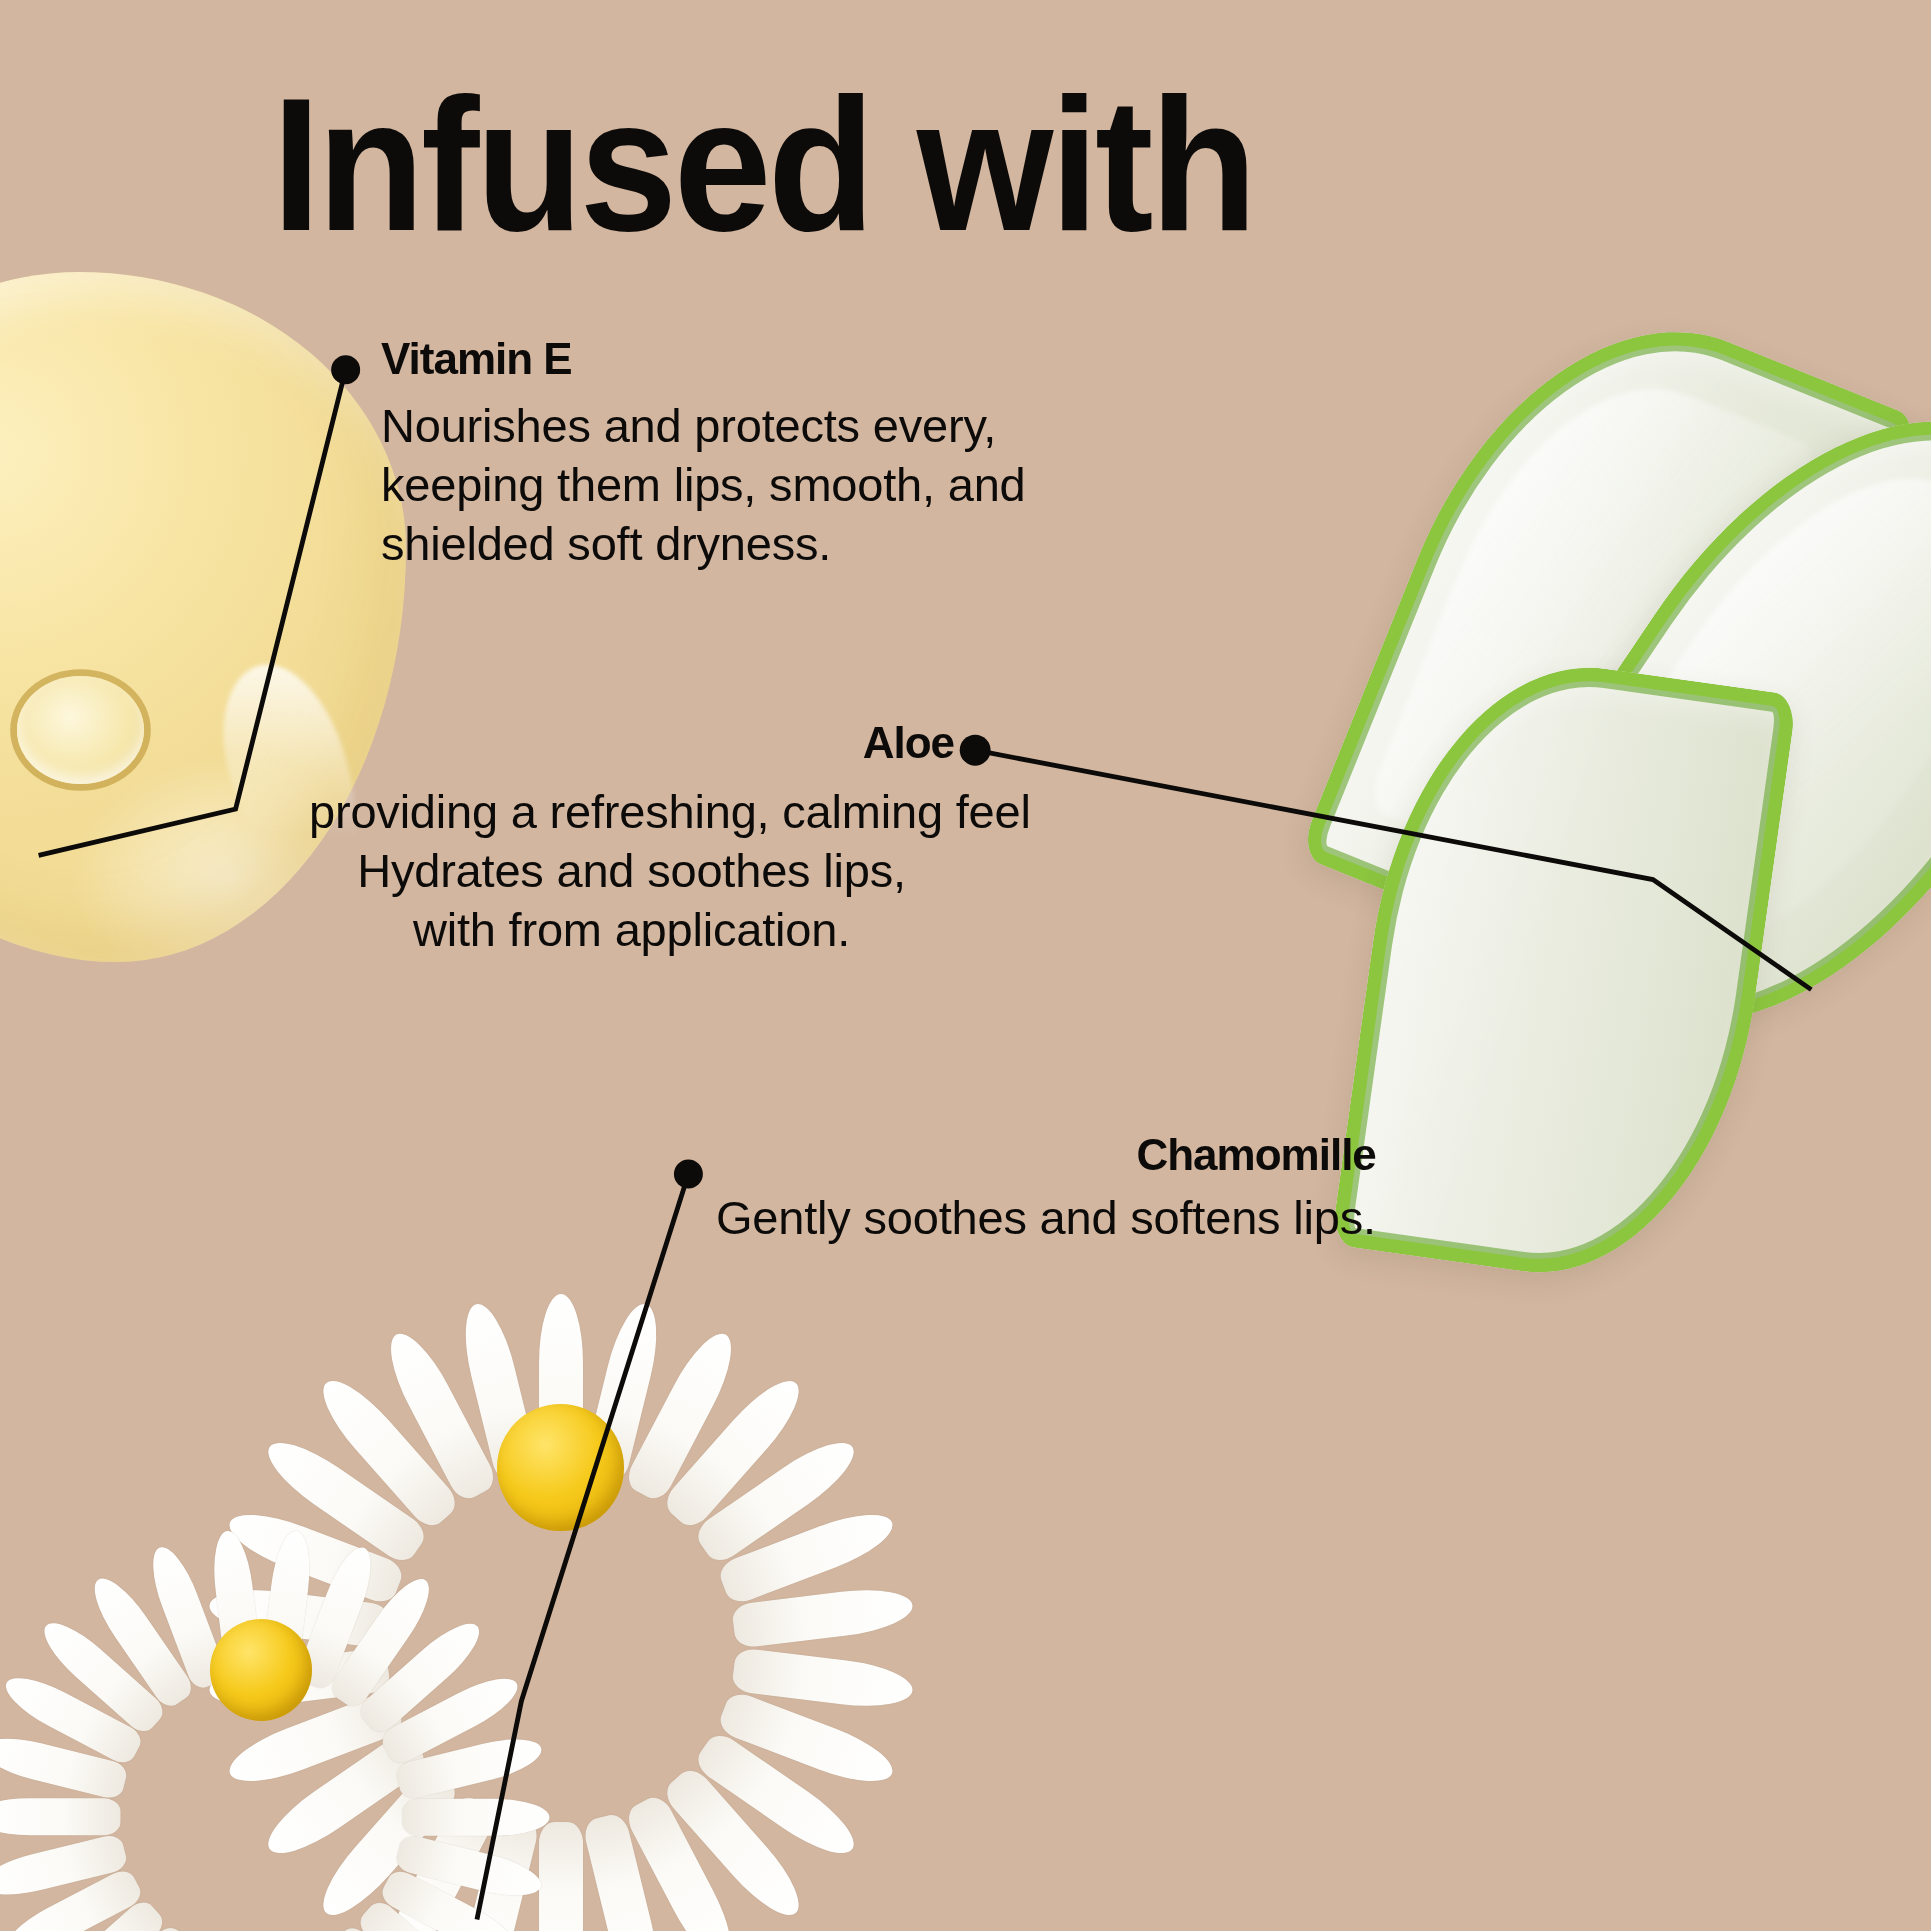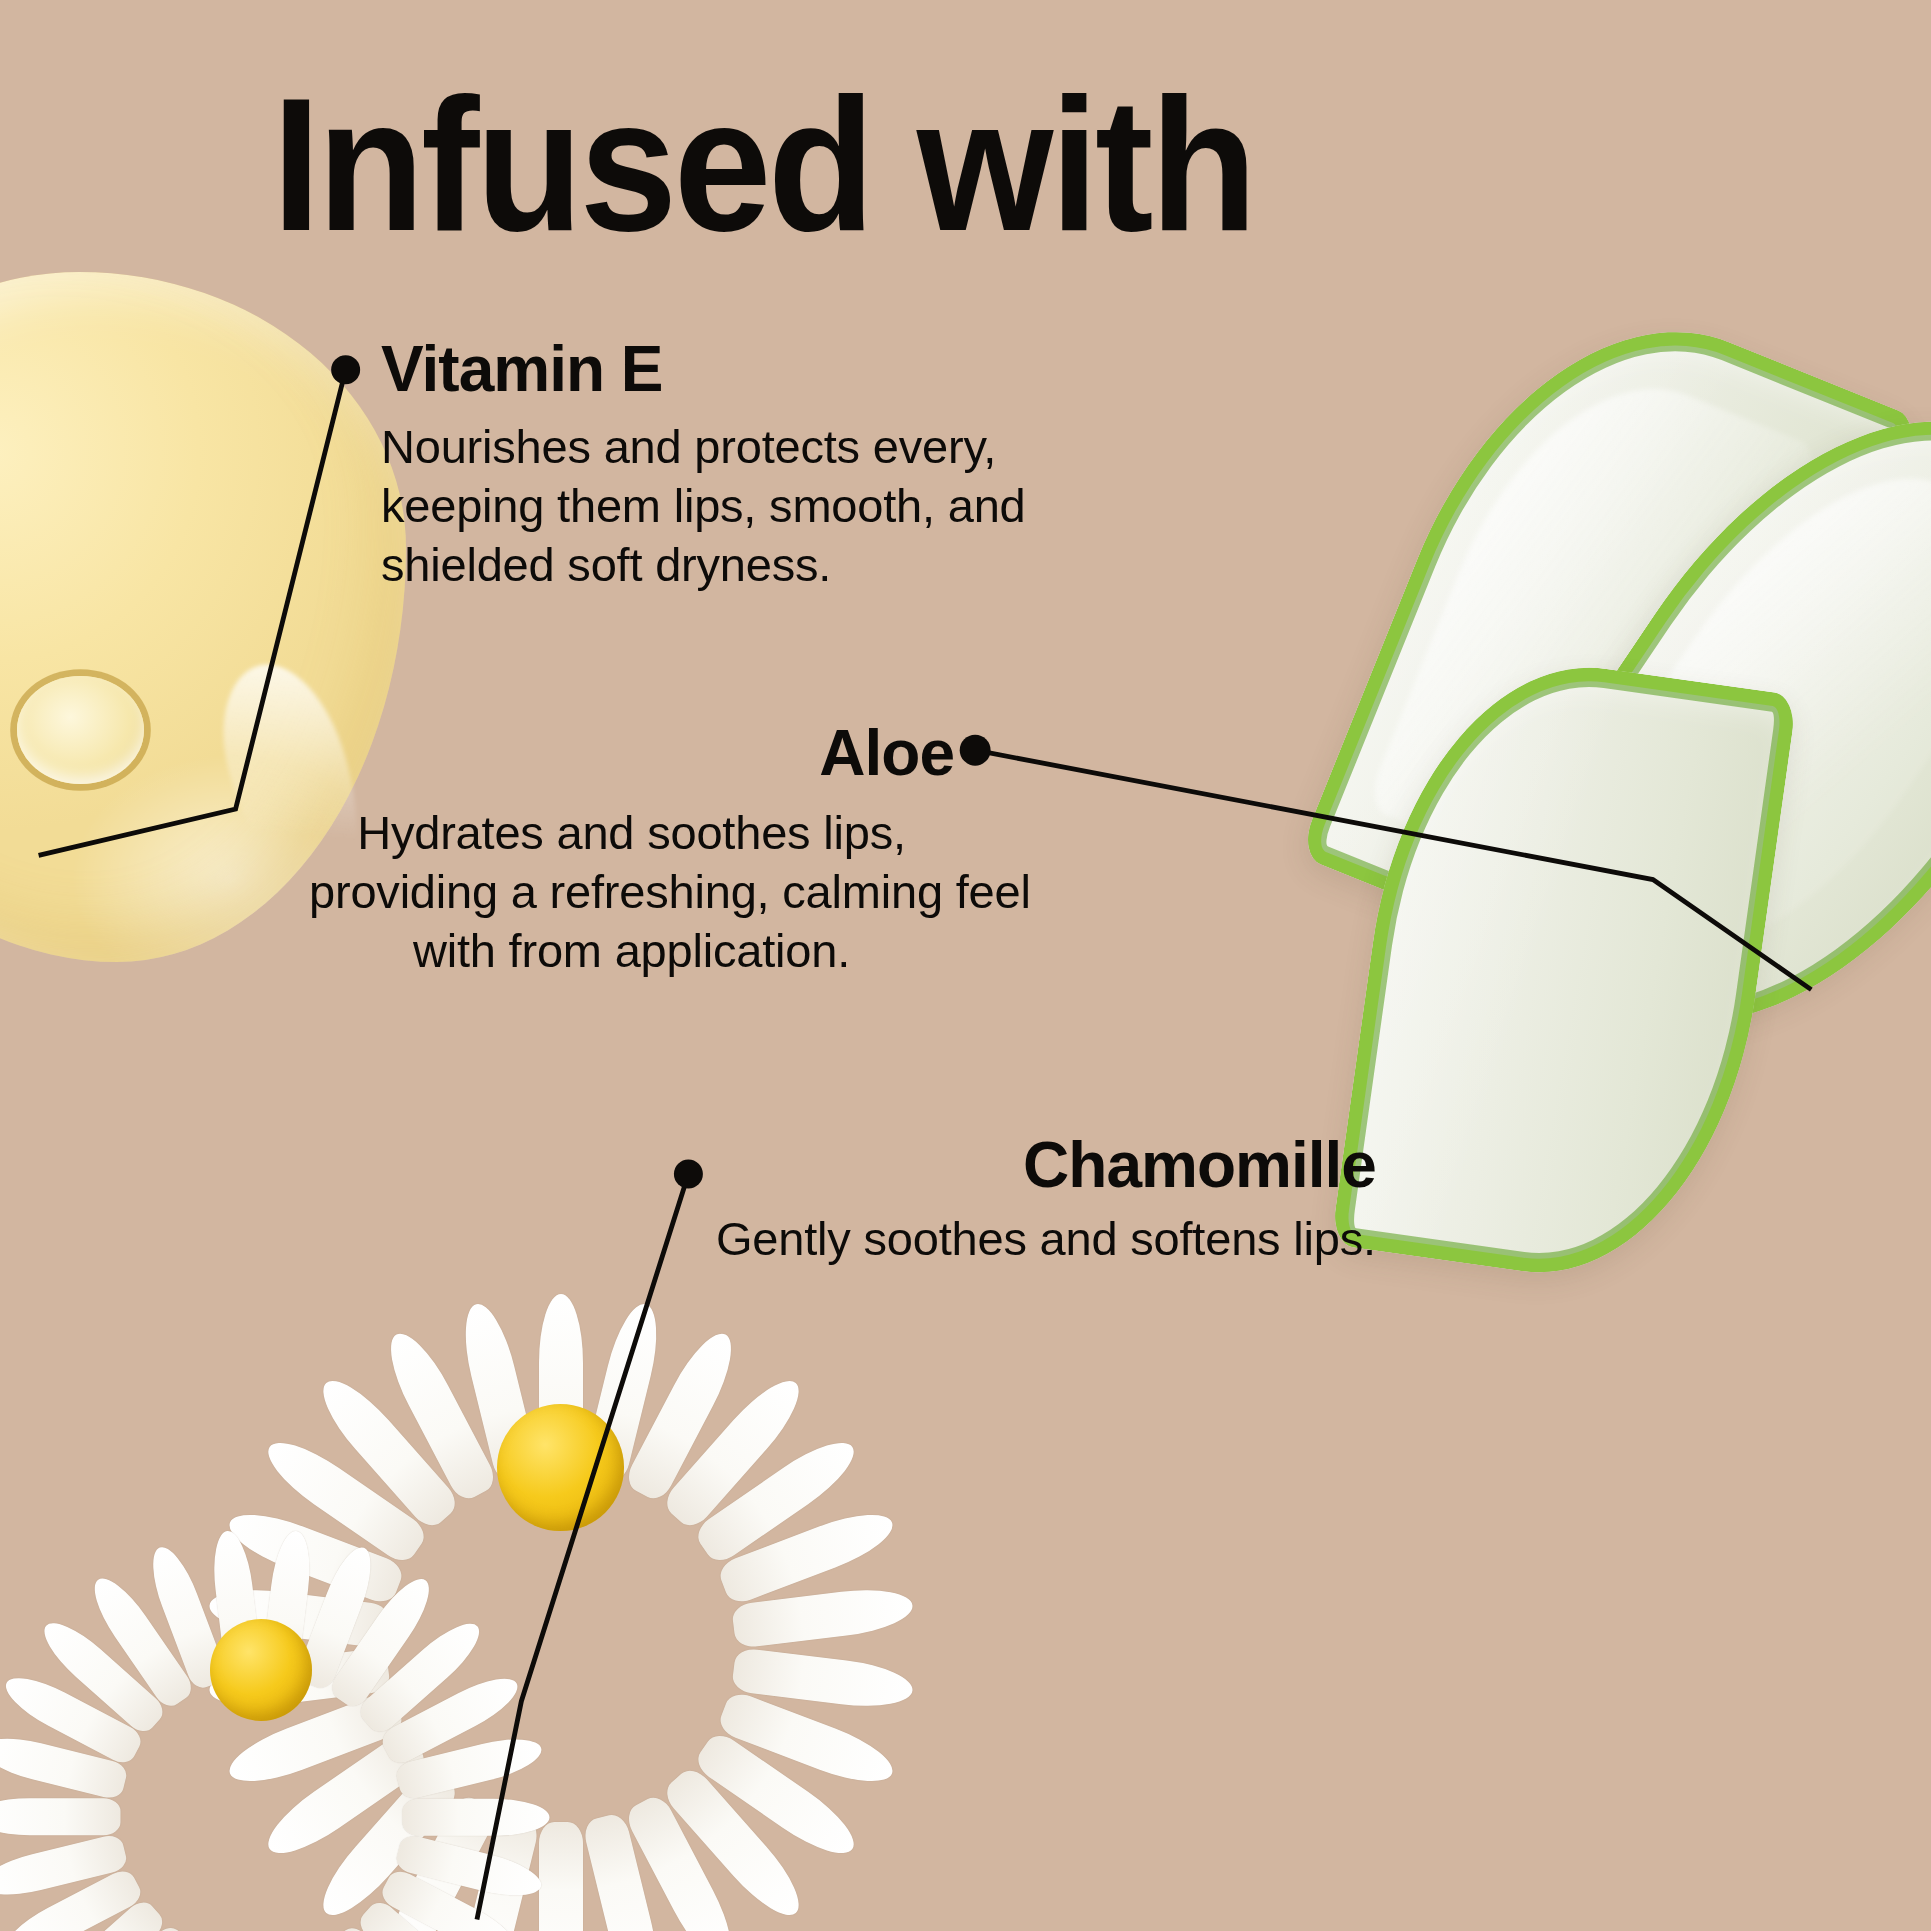--- a/index.html
+++ b/index.html
@@ -127,21 +127,21 @@
     line-height: 1.0;
     font-weight: 700;
     letter-spacing: -3.9px;
     transform: scaleX(.93);
     transform-origin: left top;
     white-space: nowrap;
   }
 
   .ingredient-name {
     font-weight: 700;
-    font-size: 64px;
+    font-size: 44px;
     line-height: 1.05;
     letter-spacing: -1px;
     white-space: nowrap;
   }
   .ingredient-desc {
     font-weight: 400;
     font-size: 47px;
     line-height: 1.26;
     letter-spacing: -0.2px;
   }
@@ -245,22 +245,22 @@
     <div class="ingredient-desc">
       <div>Nourishes and protects every,</div>
       <div>keeping them lips, smooth, and</div>
       <div>shielded soft dryness.</div>
     </div>
   </div>
 
   <div class="txt" id="block-aloe">
     <div class="ingredient-name">Aloe</div>
     <div class="ingredient-desc">
+      <div>providing a refreshing, calming feel</div>
       <div>Hydrates and soothes lips,</div>
-      <div>providing a refreshing, calming feel</div>
       <div>with from application.</div>
     </div>
   </div>
 
   <div class="txt" id="block-chamomille">
     <div class="ingredient-name">Chamomille</div>
     <div class="ingredient-desc">
       <div>Gently soothes and softens lips.</div>
     </div>
   </div>

